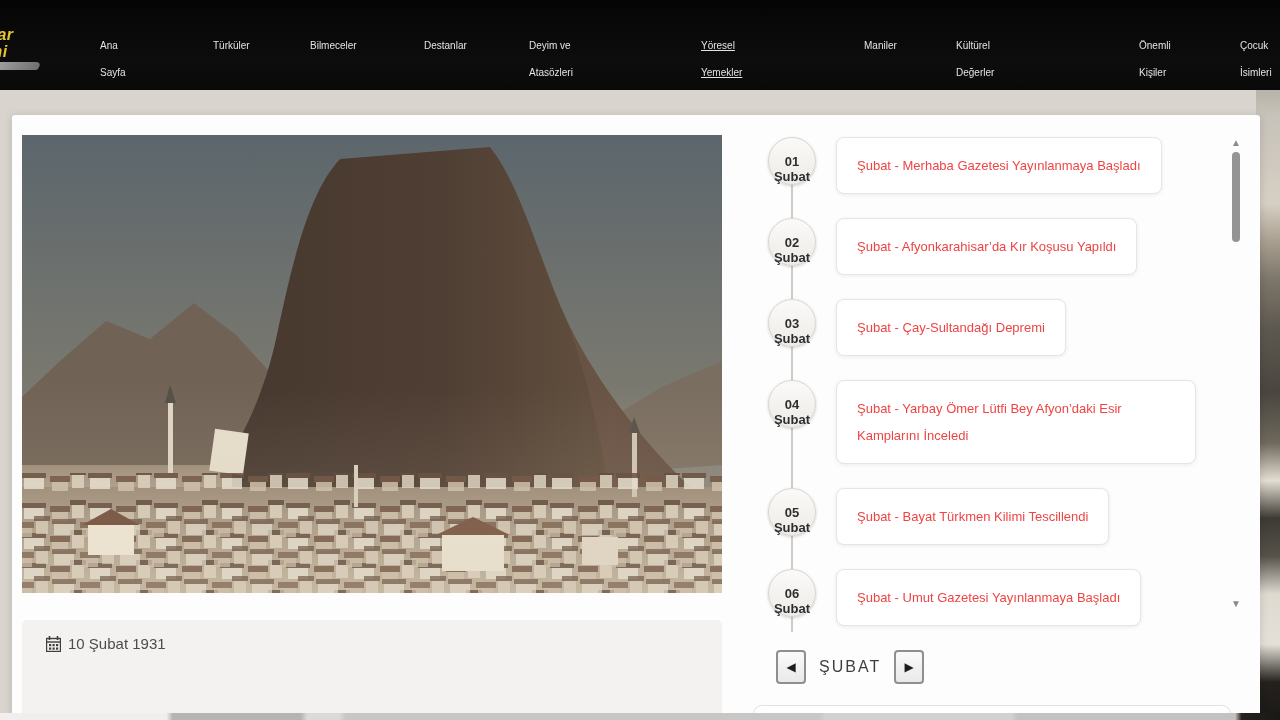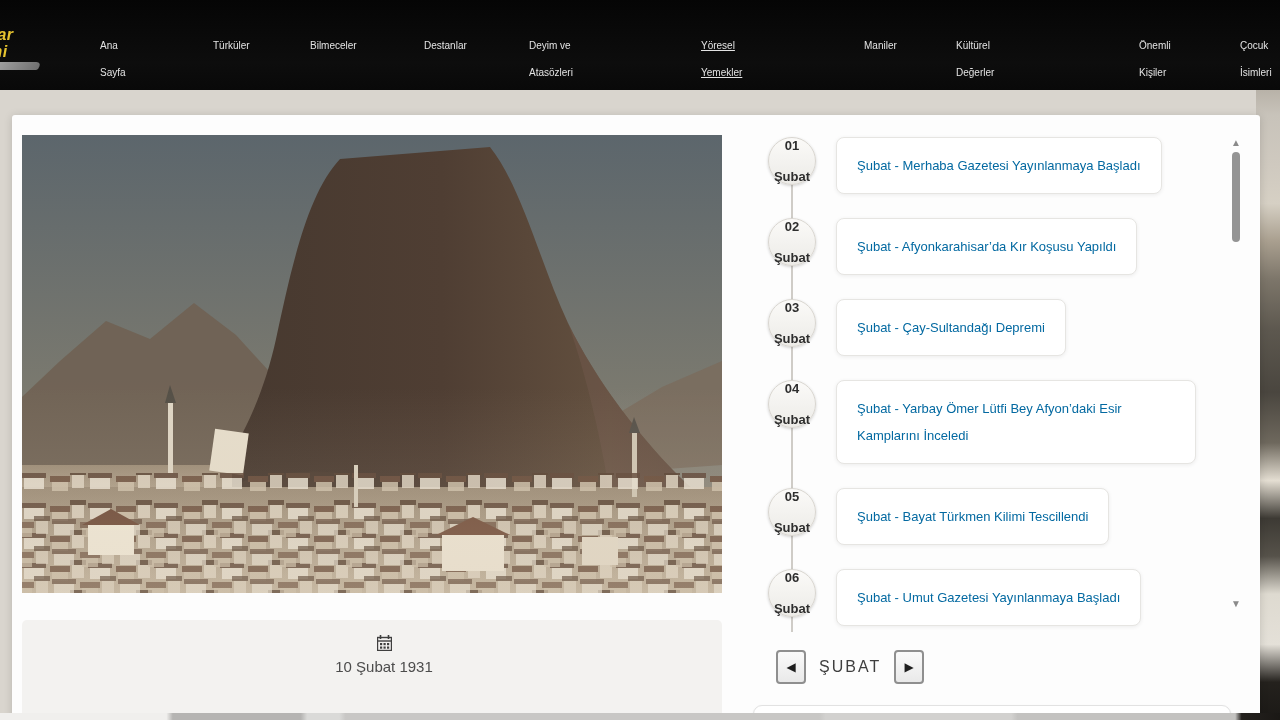--- a/index.html
+++ b/index.html
@@ -63,41 +63,41 @@
   .article-card {
     position:absolute; left:10px; top:505px; width:700px; height:100px;
     background:#f3f2f0; border-radius:5px;
   }
   .article-title {
     padding:28px 20px 0 24px; font-size:20px; font-weight:700;
     color:#262626; letter-spacing:.2px;
   }
   .article-date {
     margin:15px 0 0 24px; font-size:15px; color:#4c4c4c;
-    display:flex; align-items:center; gap:7px;flex-direction:column;
+    display:flex; align-items:center; gap:7px;
   }
   .cal-icon { width:15px; height:16px; flex:0 0 auto; }
 
   
   .timeline { position:absolute; left:755px; top:22px; width:478px; }
   .tl-line { position:absolute; left:24px; top:24px; bottom:18px; width:2px; background:#cfccc7; }
   .tl-row { display:flex; align-items:flex-start; margin-bottom:24px; position:relative; }
   .tl-badge {
     position:relative; z-index:2; flex:0 0 auto;
     width:48px; height:48px; margin:0 20px 0 1px;
     border-radius:50%;
     background:linear-gradient(180deg,#fbfaf8,#ecebe7);
     border:1px solid #d9d6d0; box-shadow:0 1px 3px rgba(0,0,0,.18);
-    display:flex; flex-direction:column; align-items:center; justify-content:space-between;
+    display:flex; flex-direction:column; align-items:center; justify-content:flex-end;
     font-size:13px; font-weight:700; color:#2e2e2e; line-height:15px;
   }
   .tl-card {
     background:#fff; border:1px solid #e6e5e2; border-radius:8px;
     box-shadow:0 1px 4px rgba(0,0,0,.07);
-    padding:14px 20px; font-size:13px; line-height:27px; color:#0369a1;
+    padding:14px 20px; font-size:13px; line-height:27px; color:#ef4444;
     width:fit-content; max-width:360px; cursor:pointer;
   }
 
   
   .tl-scroll-up, .tl-scroll-down {
     position:absolute; left:1216px; width:16px; text-align:center;
     font-size:10px; color:#8a8a8a; cursor:pointer; line-height:12px;
   }
   .tl-scroll-up { top:22px; }
   .tl-scroll-down { top:483px; }

